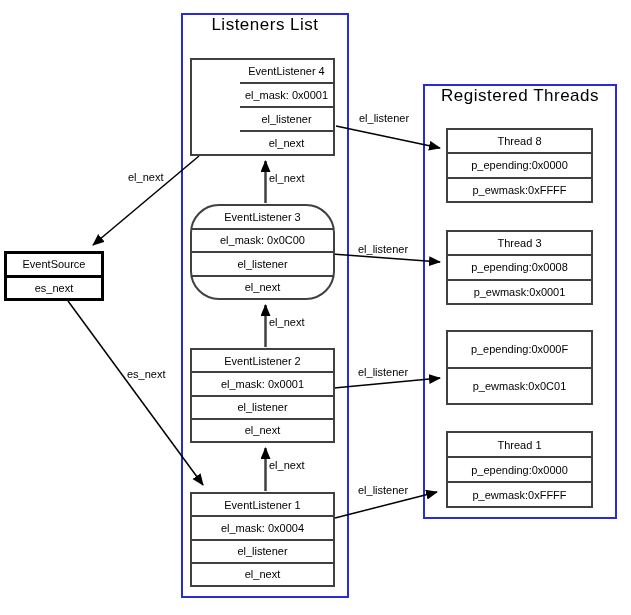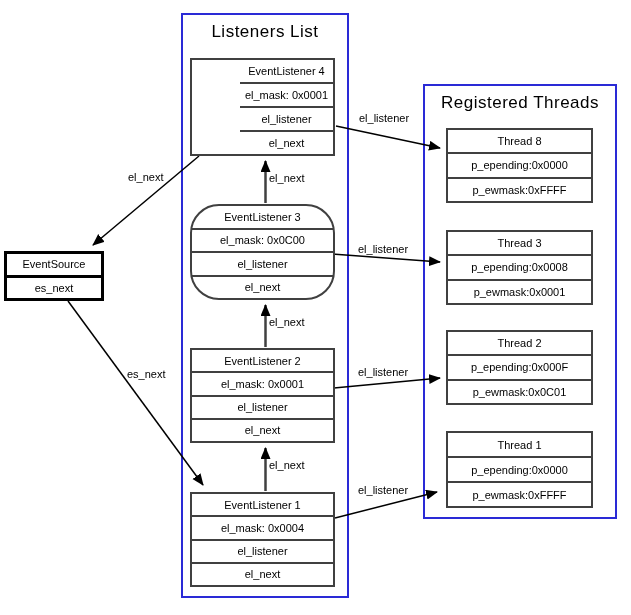--- a/index.html
+++ b/index.html
@@ -15,21 +15,20 @@
   .container-box {
     position: absolute;
     border: 2px solid #2a2ad6;
     background: transparent;
   }
   .container-title {
     text-align: center;
     font-size: 17px;
     color: #000000;
     letter-spacing: 0.5px;
-    padding-top: 7px;
   }
   .record {
     position: absolute;
     border: 2px solid #404040;
     background: #ffffff;
     display: flex;
     flex-direction: column;
   }
   .record .row {
     flex: 1;
@@ -131,21 +130,20 @@
     <div class="row">p_ewmask:0xFFFF</div>
   </div>
 
   <div class="record" style="left:446px; top:230px; width:147px; height:75px;">
     <div class="row">Thread 3</div>
     <div class="row">p_epending:0x0008</div>
     <div class="row">p_ewmask:0x0001</div>
   </div>
 
   <div class="record" style="left:446px; top:330px; width:147px; height:75px;">
-    <div class="row">Thread 2</div>
     <div class="row">p_epending:0x000F</div>
     <div class="row">p_ewmask:0x0C01</div>
   </div>
 
   <div class="record" style="left:446px; top:431px; width:147px; height:77px;">
     <div class="row">Thread 1</div>
     <div class="row">p_epending:0x0000</div>
     <div class="row">p_ewmask:0xFFFF</div>
   </div>
 

